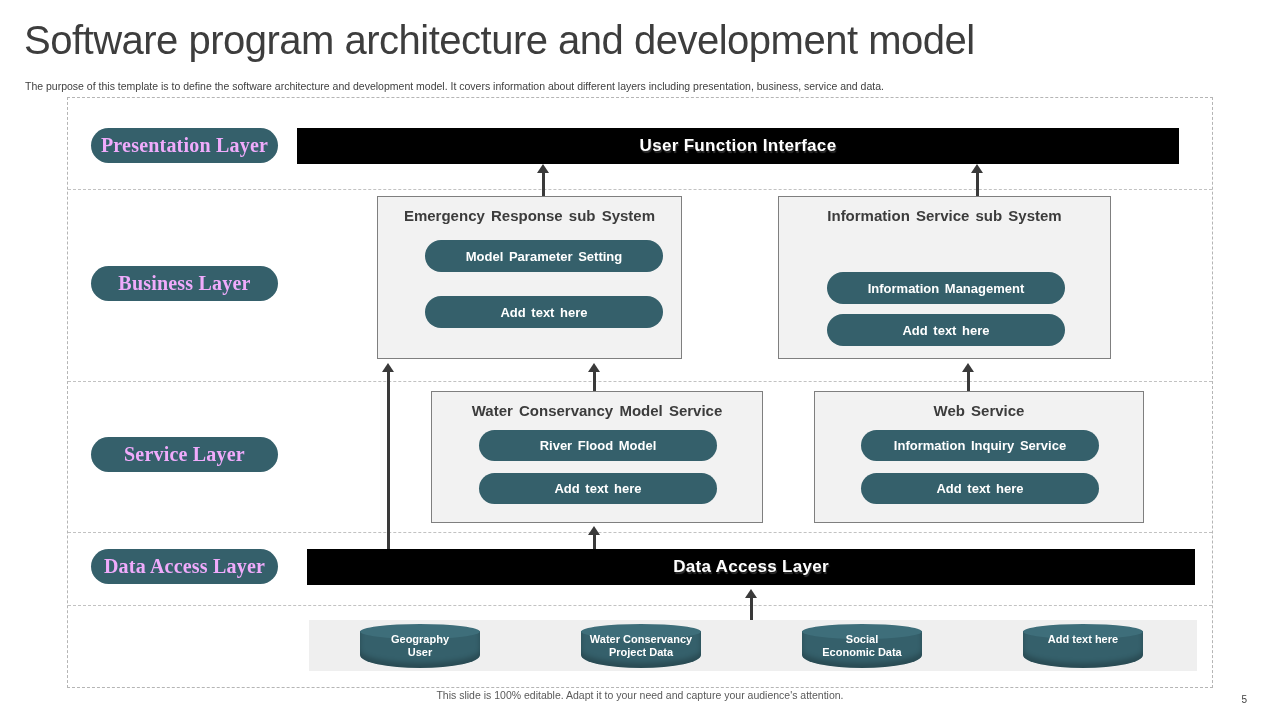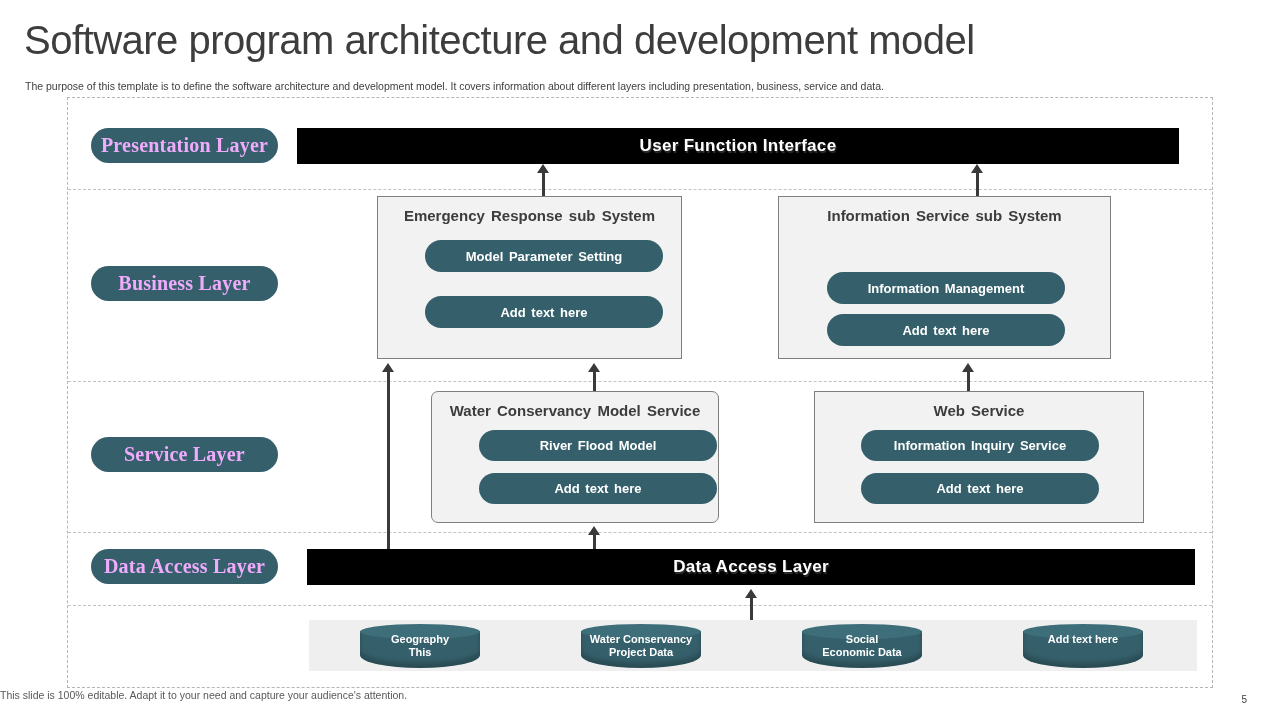--- a/index.html
+++ b/index.html
@@ -28,21 +28,21 @@
   .cyl-body { position:absolute; left:0; right:0; top:7px; bottom:0; background:#35606b;
     border-radius:0 0 60px 60px / 0 0 13px 13px; box-shadow: inset 0 -5px 5px rgba(0,0,0,0.22); }
   .cyl-top { position:absolute; left:0; right:0; top:0; height:15px; background:#3e6e7a; border-radius:50%; }
   .cyl-label { position:absolute; left:-6px; right:-6px; top:9px; text-align:center; color:#fff; font-weight:bold;
     font-size:11px; line-height:12.5px; white-space:pre-line; }
 
   .varrow { position:absolute; width:3px; background:#3a3a3a; }
   .varrow::before { content:""; position:absolute; top:-9px; left:-5px; width:0; height:0;
     border-left:6.5px solid transparent; border-right:6.5px solid transparent; border-bottom:9.5px solid #3a3a3a; }
 
-  .footer { position:absolute; left:0; top:689px; width:1280px; font-size:10.5px; color:#595959; }
+  .footer { position:absolute; left:0; top:689px; width:1280px; text-align:center; font-size:10.5px; color:#595959; }
   .page-num { position:absolute; right:33px; top:694px; font-size:10px; color:#404040; }
 </style>
 </head>
 <body>
 
 <div class="slide">
 
   <div class="title">Software program architecture and development model</div>
   <div class="subtitle">The purpose of this template is to define the software architecture and development model. It covers information about different layers including presentation, business, service and data.</div>
 
@@ -65,40 +65,40 @@
       <div class="inner-pill" style="left:47px; top:43px; width:238px; height:32px;">Model Parameter Setting</div>
       <div class="inner-pill" style="left:47px; top:99px; width:238px; height:32px;">Add text here</div>
     </div>
 
     <div class="sysbox" style="left:710px; top:98px; width:333px; height:163px;">
       <div class="sysbox-title">Information Service sub System</div>
       <div class="inner-pill" style="left:48px; top:75px; width:238px; height:32px;">Information Management</div>
       <div class="inner-pill" style="left:48px; top:117px; width:238px; height:32px;">Add text here</div>
     </div>
 
-    <div class="sysbox" style="left:363px; top:293px; width:288px; height:132px;border-radius:7px;">
+    <div class="sysbox" style="left:363px; top:293px; width:332px; height:132px;">
       <div class="sysbox-title">Water Conservancy Model Service</div>
       <div class="inner-pill" style="left:47px; top:38px; width:238px; height:31px;">River Flood Model</div>
       <div class="inner-pill" style="left:47px; top:81px; width:238px; height:31px;">Add text here</div>
     </div>
 
     <div class="sysbox" style="left:746px; top:293px; width:330px; height:132px;">
       <div class="sysbox-title">Web Service</div>
       <div class="inner-pill" style="left:46px; top:38px; width:238px; height:31px;">Information Inquiry Service</div>
       <div class="inner-pill" style="left:46px; top:81px; width:238px; height:31px;">Add text here</div>
     </div>
 
     <div class="teal-bar" style="left:239px; top:451px; width:888px; height:36px;">Data Access Layer</div>
 
     <div class="strip" style="left:241px; top:522px; width:888px; height:51px;">
       <div class="cyl" style="left:51px; top:4px;">
         <div class="cyl-body"></div>
         <div class="cyl-top"></div>
         <div class="cyl-label">Geography
-This</div>
+User</div>
       </div>
       <div class="cyl" style="left:272px; top:4px;">
         <div class="cyl-body"></div>
         <div class="cyl-top"></div>
         <div class="cyl-label">Water Conservancy
 Project Data</div>
       </div>
       <div class="cyl" style="left:493px; top:4px;">
         <div class="cyl-body"></div>
         <div class="cyl-top"></div>

